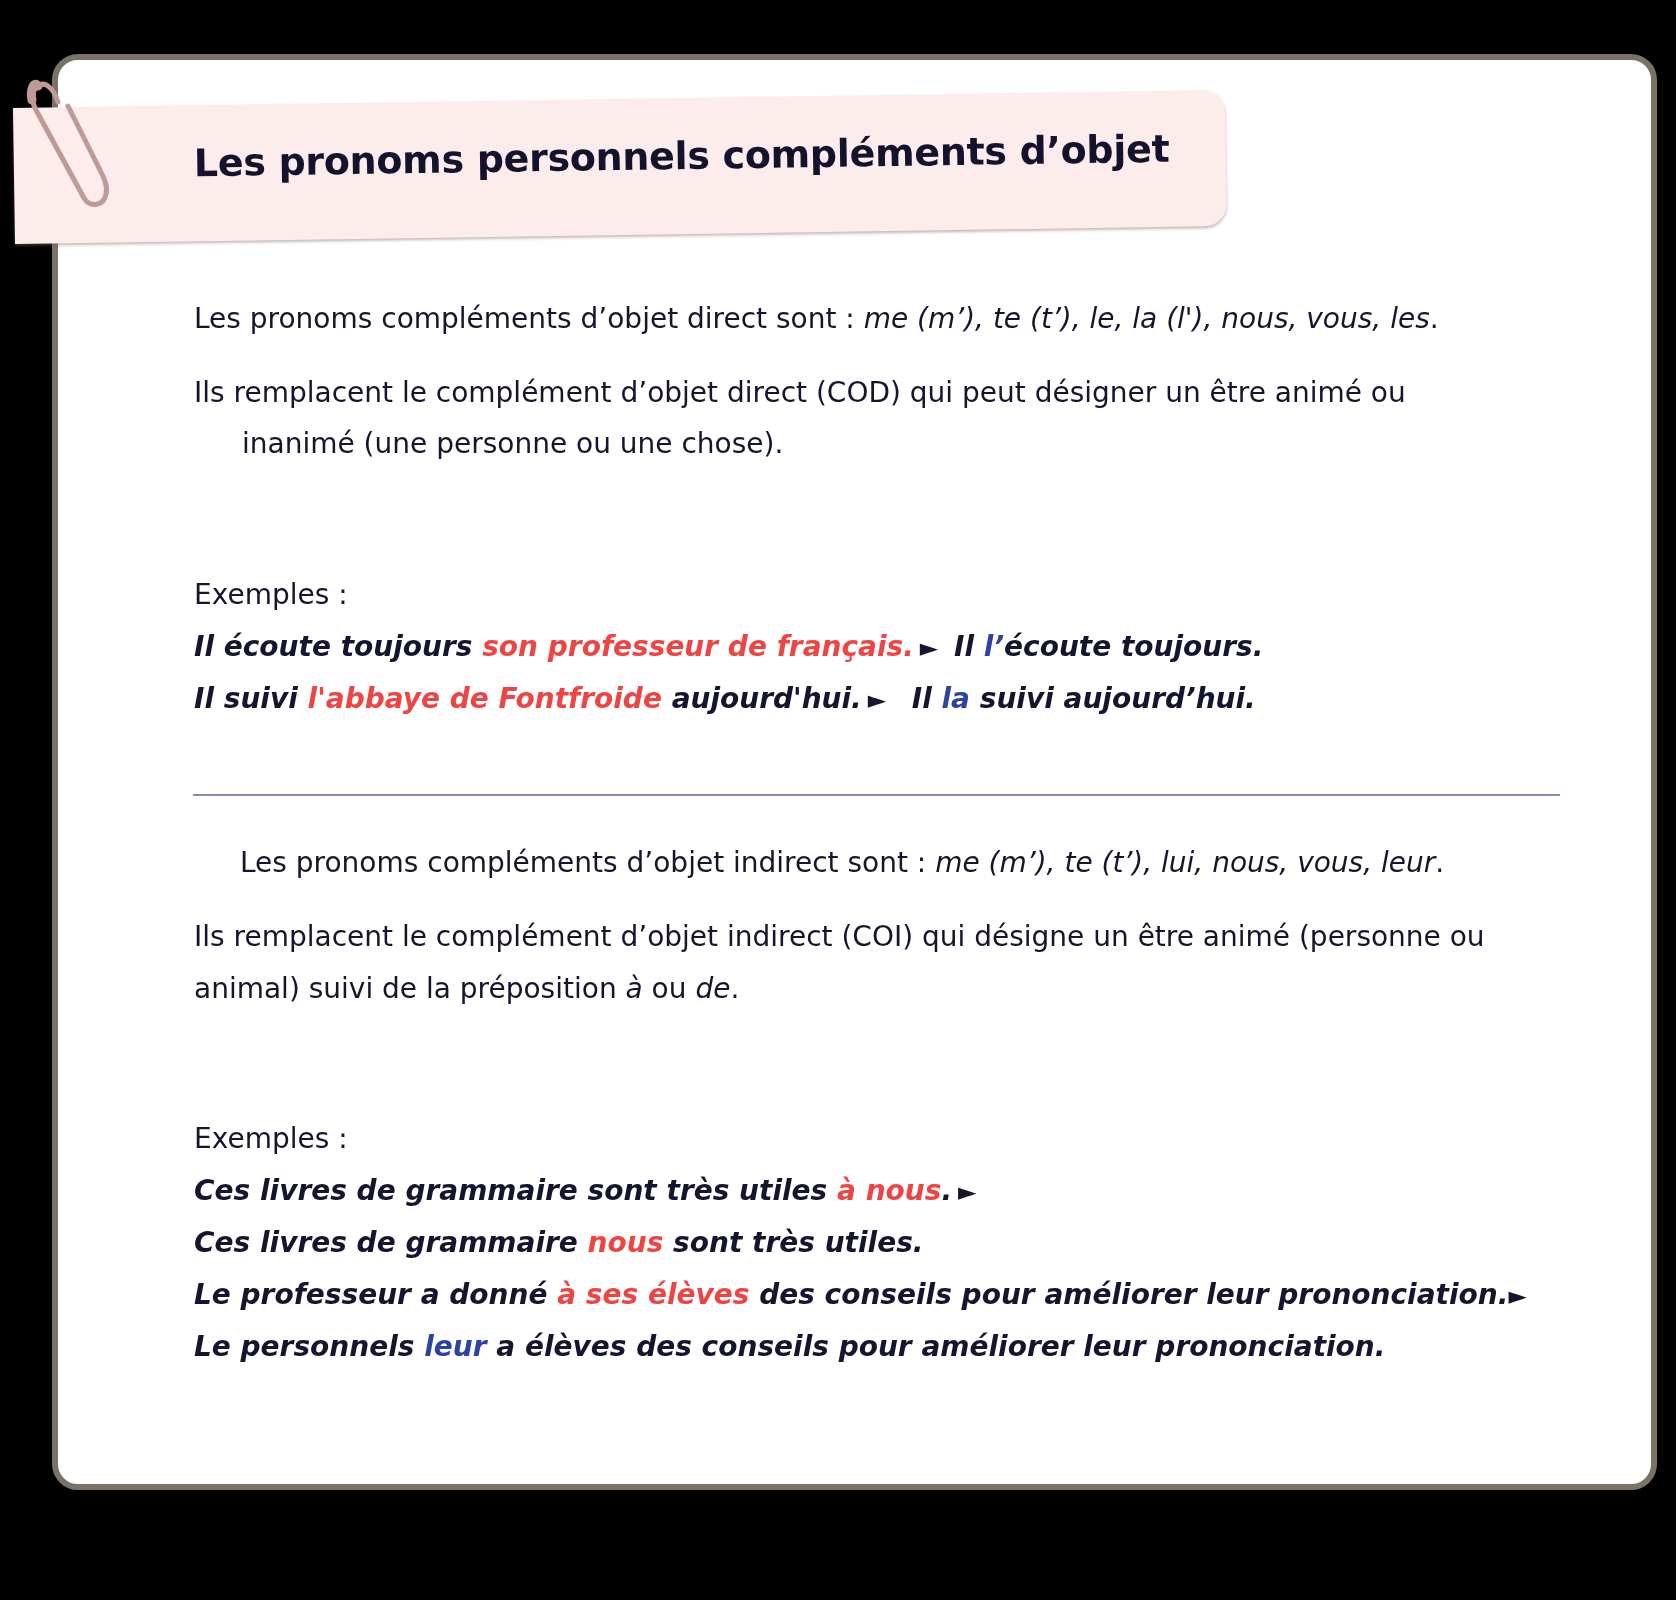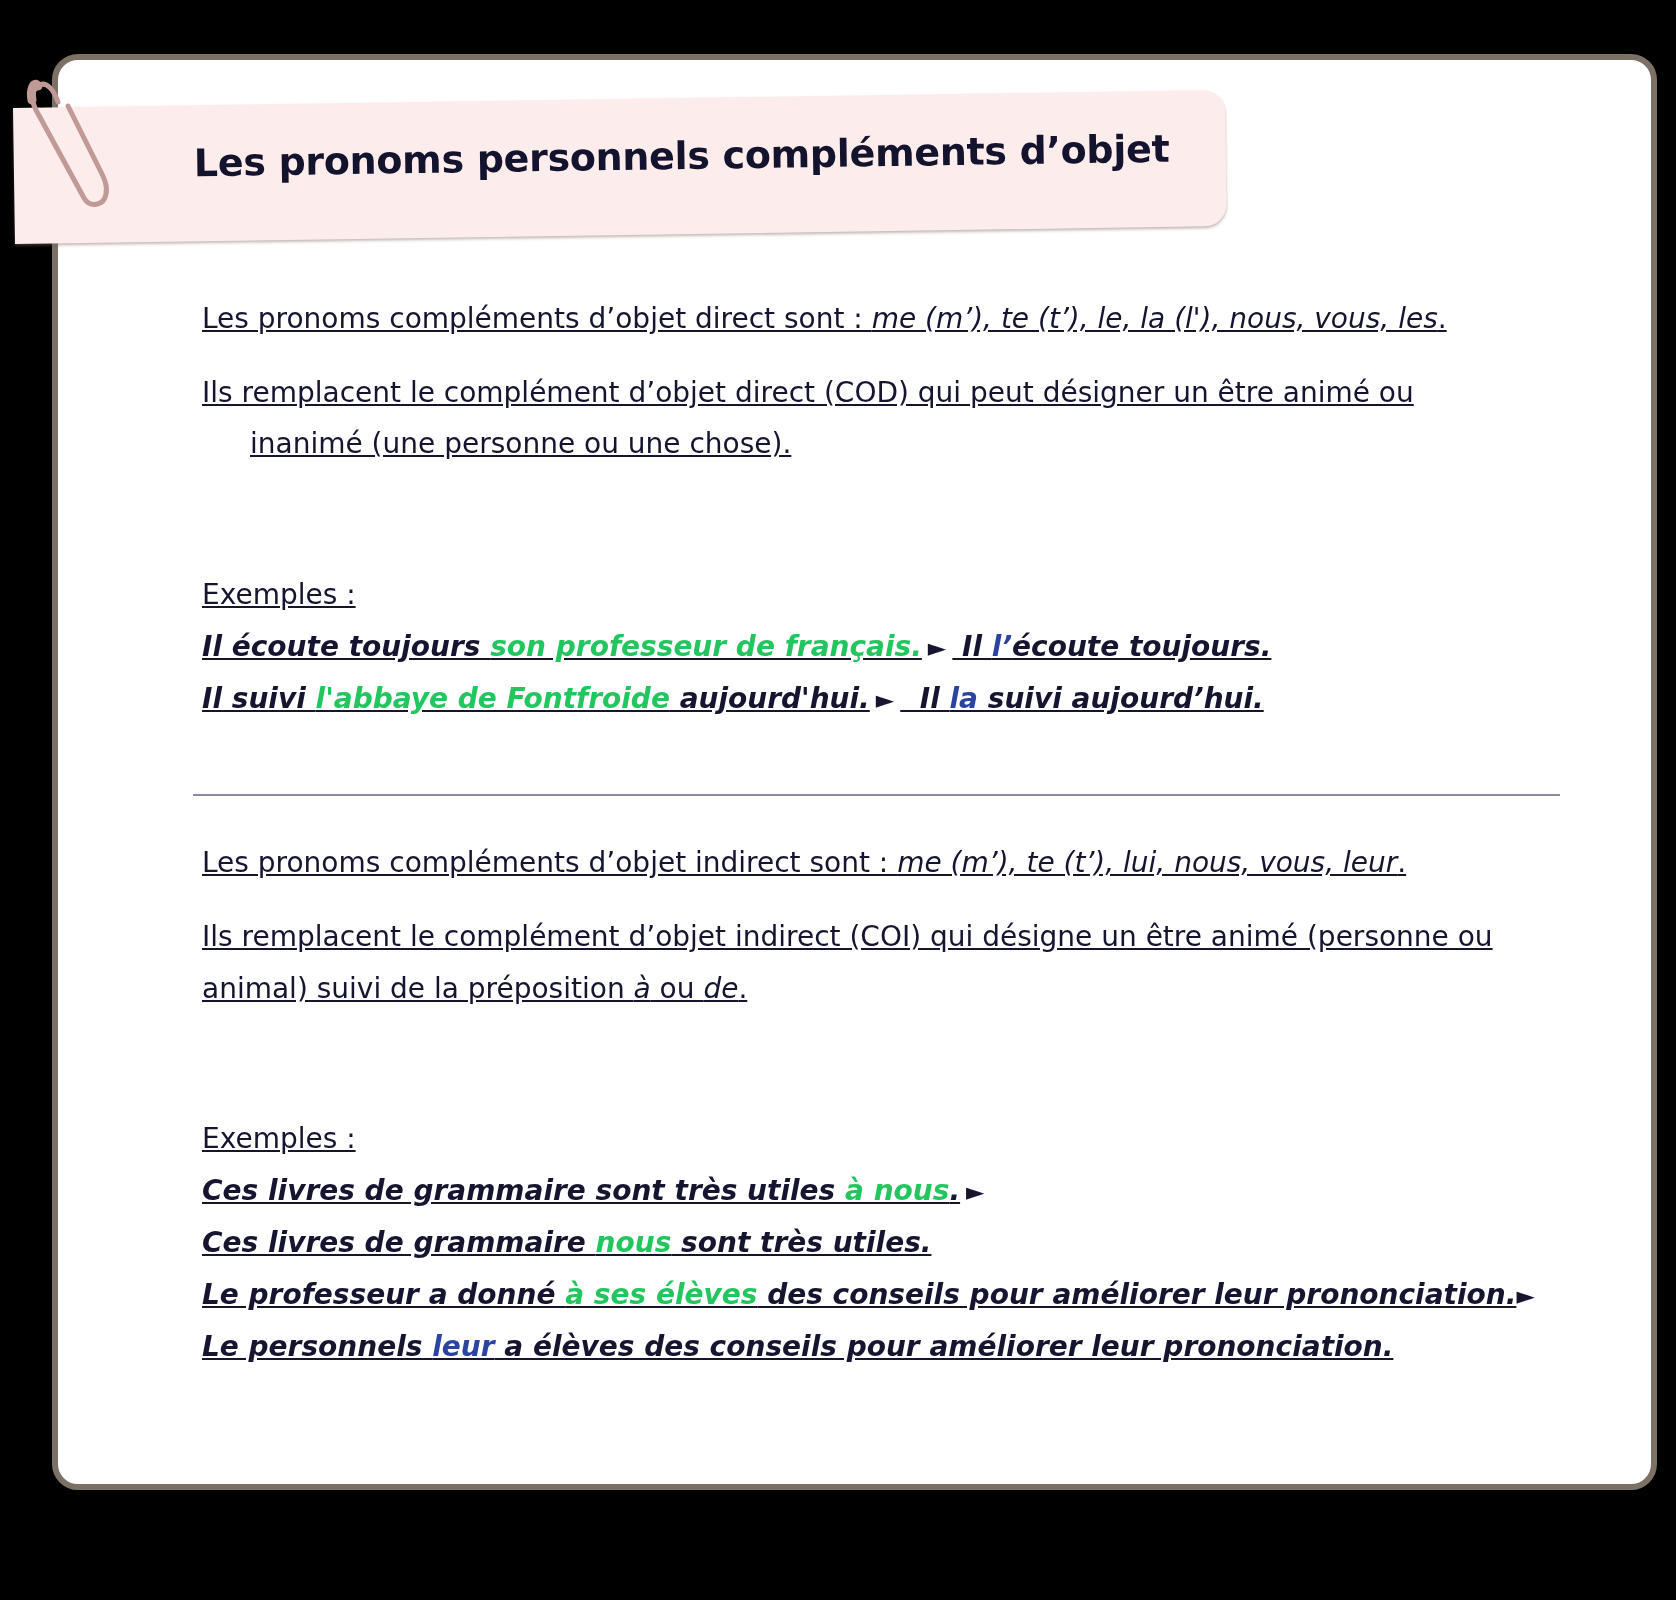--- a/index.html
+++ b/index.html
@@ -59,36 +59,35 @@
     }
     .content {
       position: absolute;
       left: 193px;
       top: 0;
       width: 1380px;
       z-index: 1;
     }
     .line {
       position: absolute;
-      left: 9px;
+      left: 1px;
       font-size: 28px;
       white-space: nowrap;
       color: #16152f;
-      text-decoration: underline;
     }
     .line i, .ital {
       font-style: italic;
     }
     .ex {
       font-style: italic;
       font-weight: 600;
       color: #16152f;
     }
     .hl {
-      color: #22c55e;
+      color: #ef4444;
       font-weight: bold;
       font-style: italic;
     }
     .hl-light {
       color: #2c44a1;
       font-style: italic;
     }
     .arrow {
       display: inline-block;
       color: #16152f;
@@ -131,21 +130,21 @@
   <div class="line" style="top:578px;">Exemples :</div>
 
   <div class="line ex" style="top:630px;">
     <span>Il écoute toujours </span><span class="hl">son professeur de français.</span><span class="arrow">►</span><span> Il </span><span class="hl-light">l’</span><span>écoute toujours.</span>
   </div>
 
   <div class="line ex" style="top:682px;">
     <span>Il suivi </span><span class="hl">l'abbaye de Fontfroide</span><span> aujourd'hui.</span><span class="arrow">►</span><span style="white-space:pre;">  Il </span><span class="hl-light">la</span><span> suivi aujourd’hui.</span>
   </div>
 
-  <div class="line" style="top:846px;">
+  <div class="line" style="top:846px;margin-left:46px;">
     <span>Les pronoms compléments d’objet indirect sont : </span><span class="ital">me (m’), te (t’), lui, nous, vous, leur</span><span>.</span>
   </div>
 
   <div class="line" style="top:920px;">Ils remplacent le complément d’objet indirect (COI) qui désigne un être animé (personne ou</div>
   <div class="line" style="top:972px;">
     <span>animal) suivi de la préposition </span><span class="ital">à</span><span> ou </span><span class="ital">de</span><span>.</span>
   </div>
 
   <div class="line" style="top:1122px;">Exemples :</div>
 

